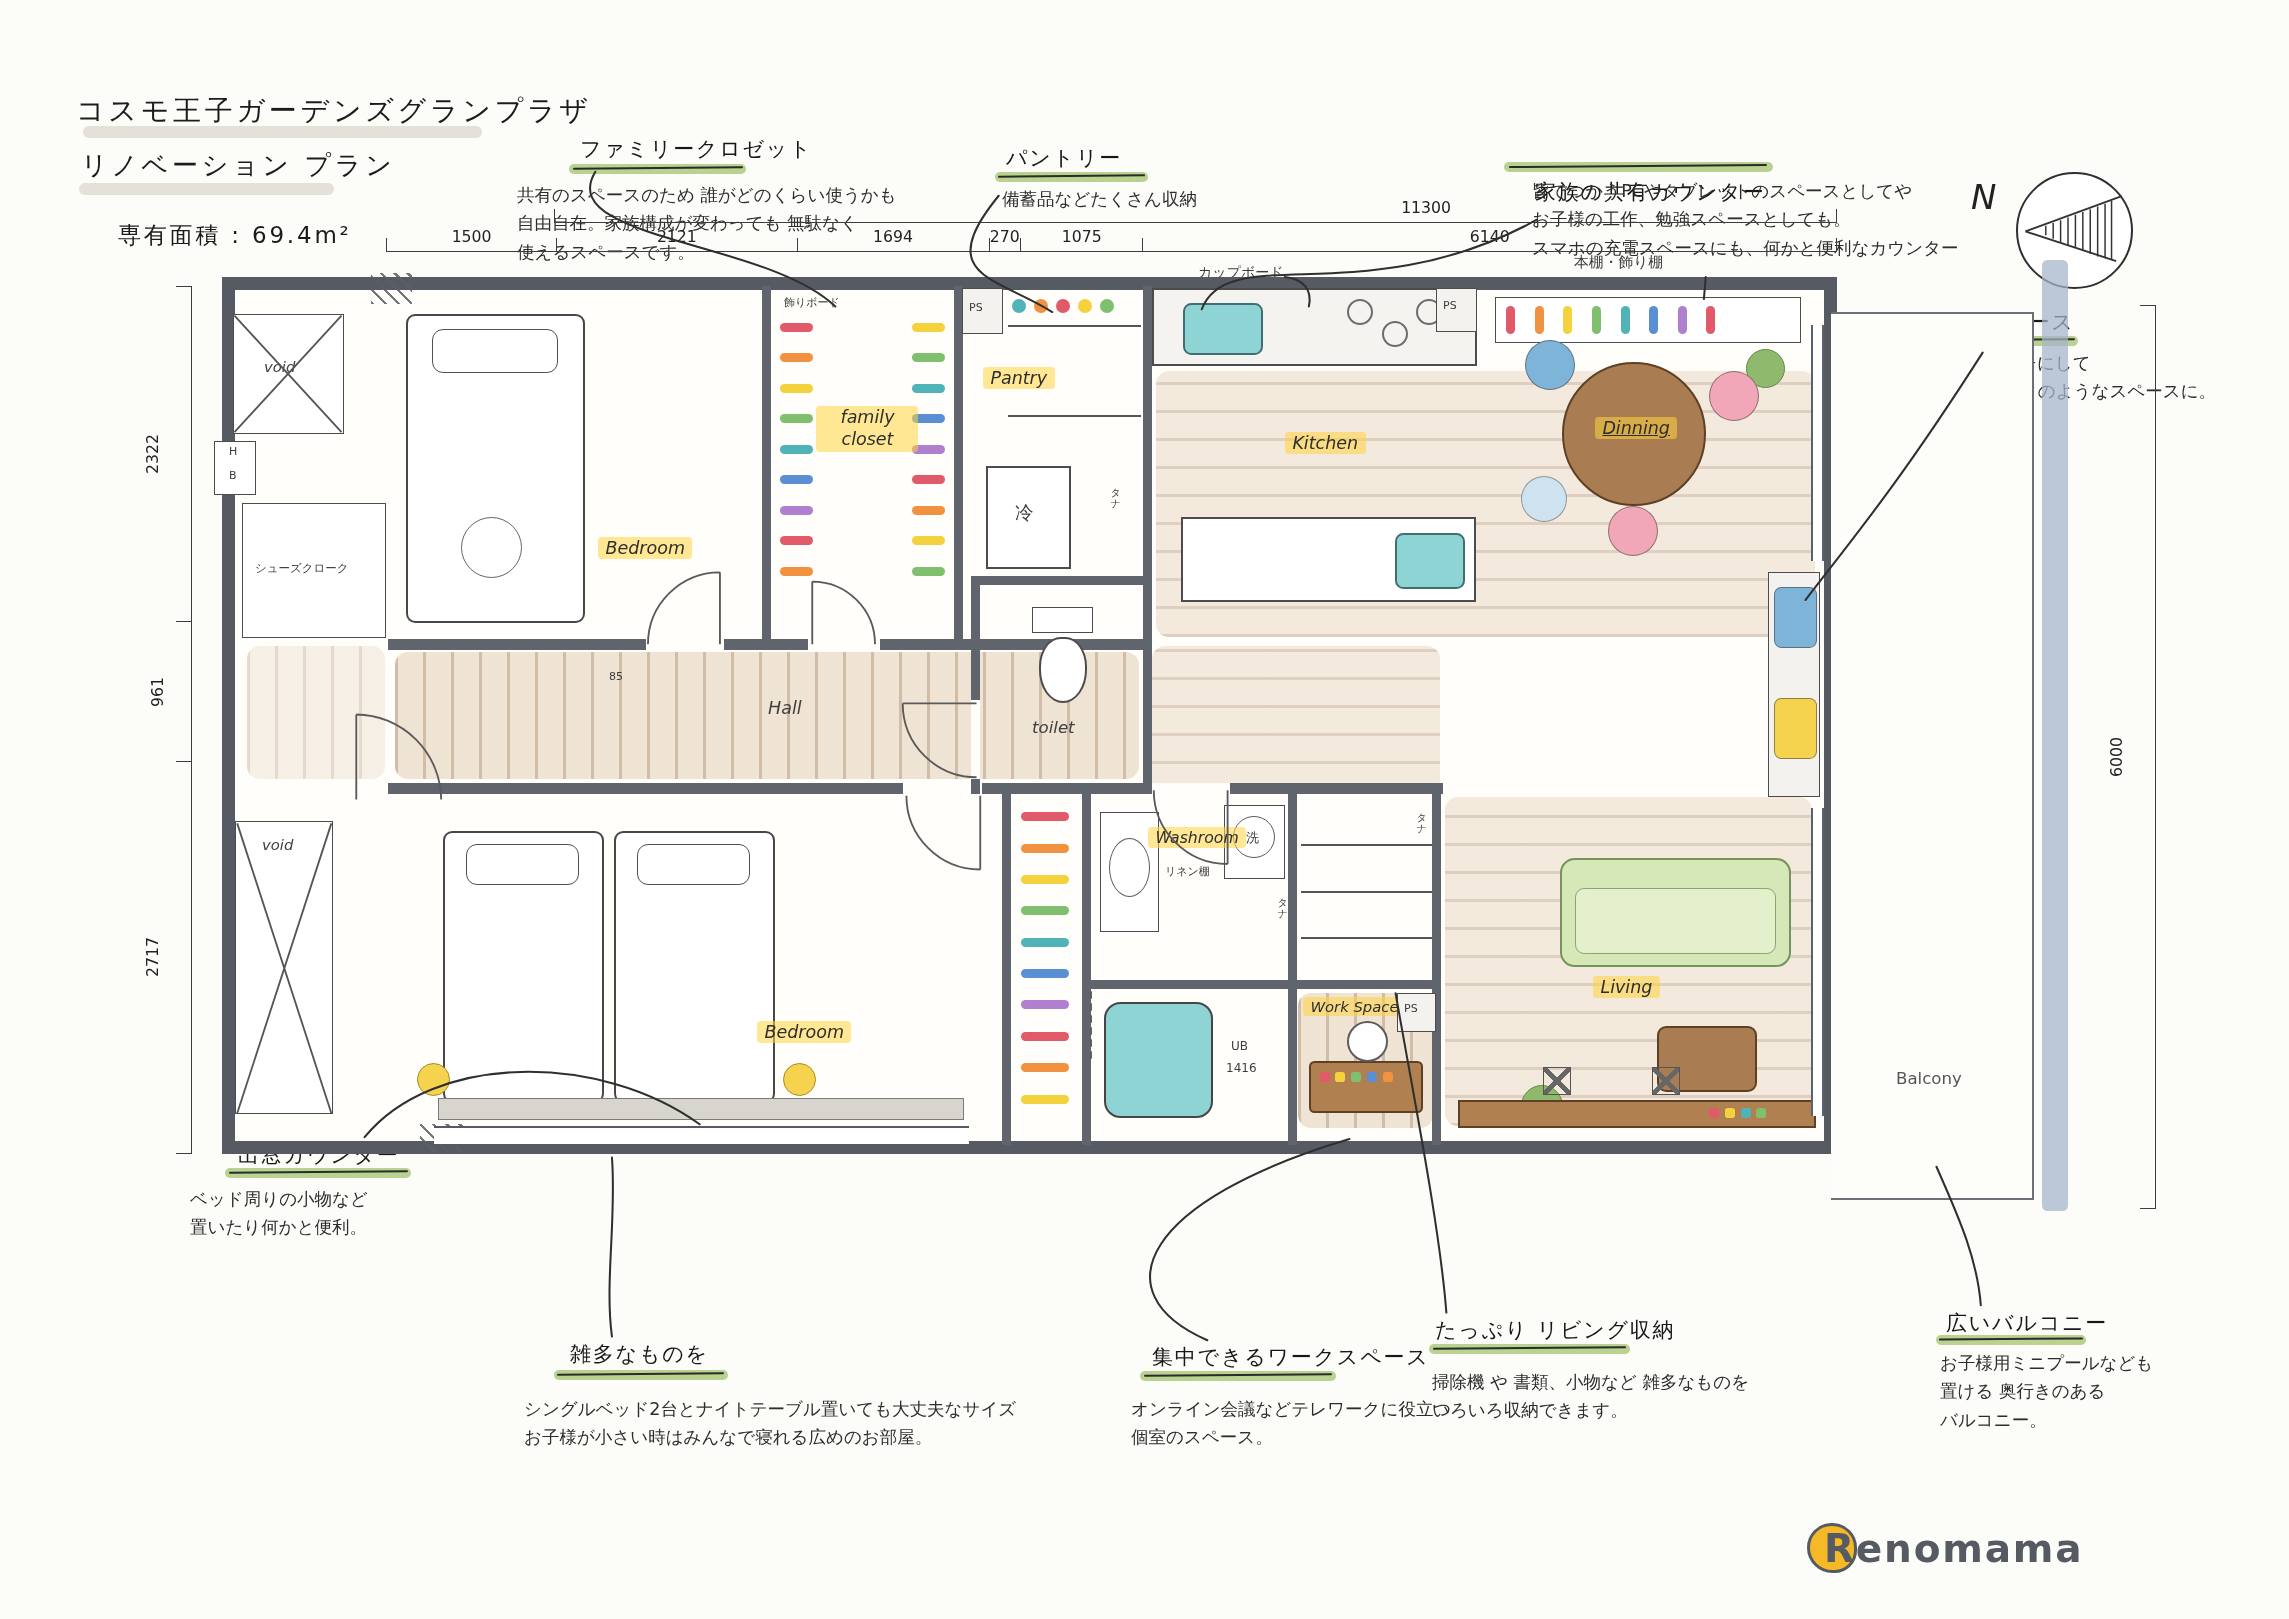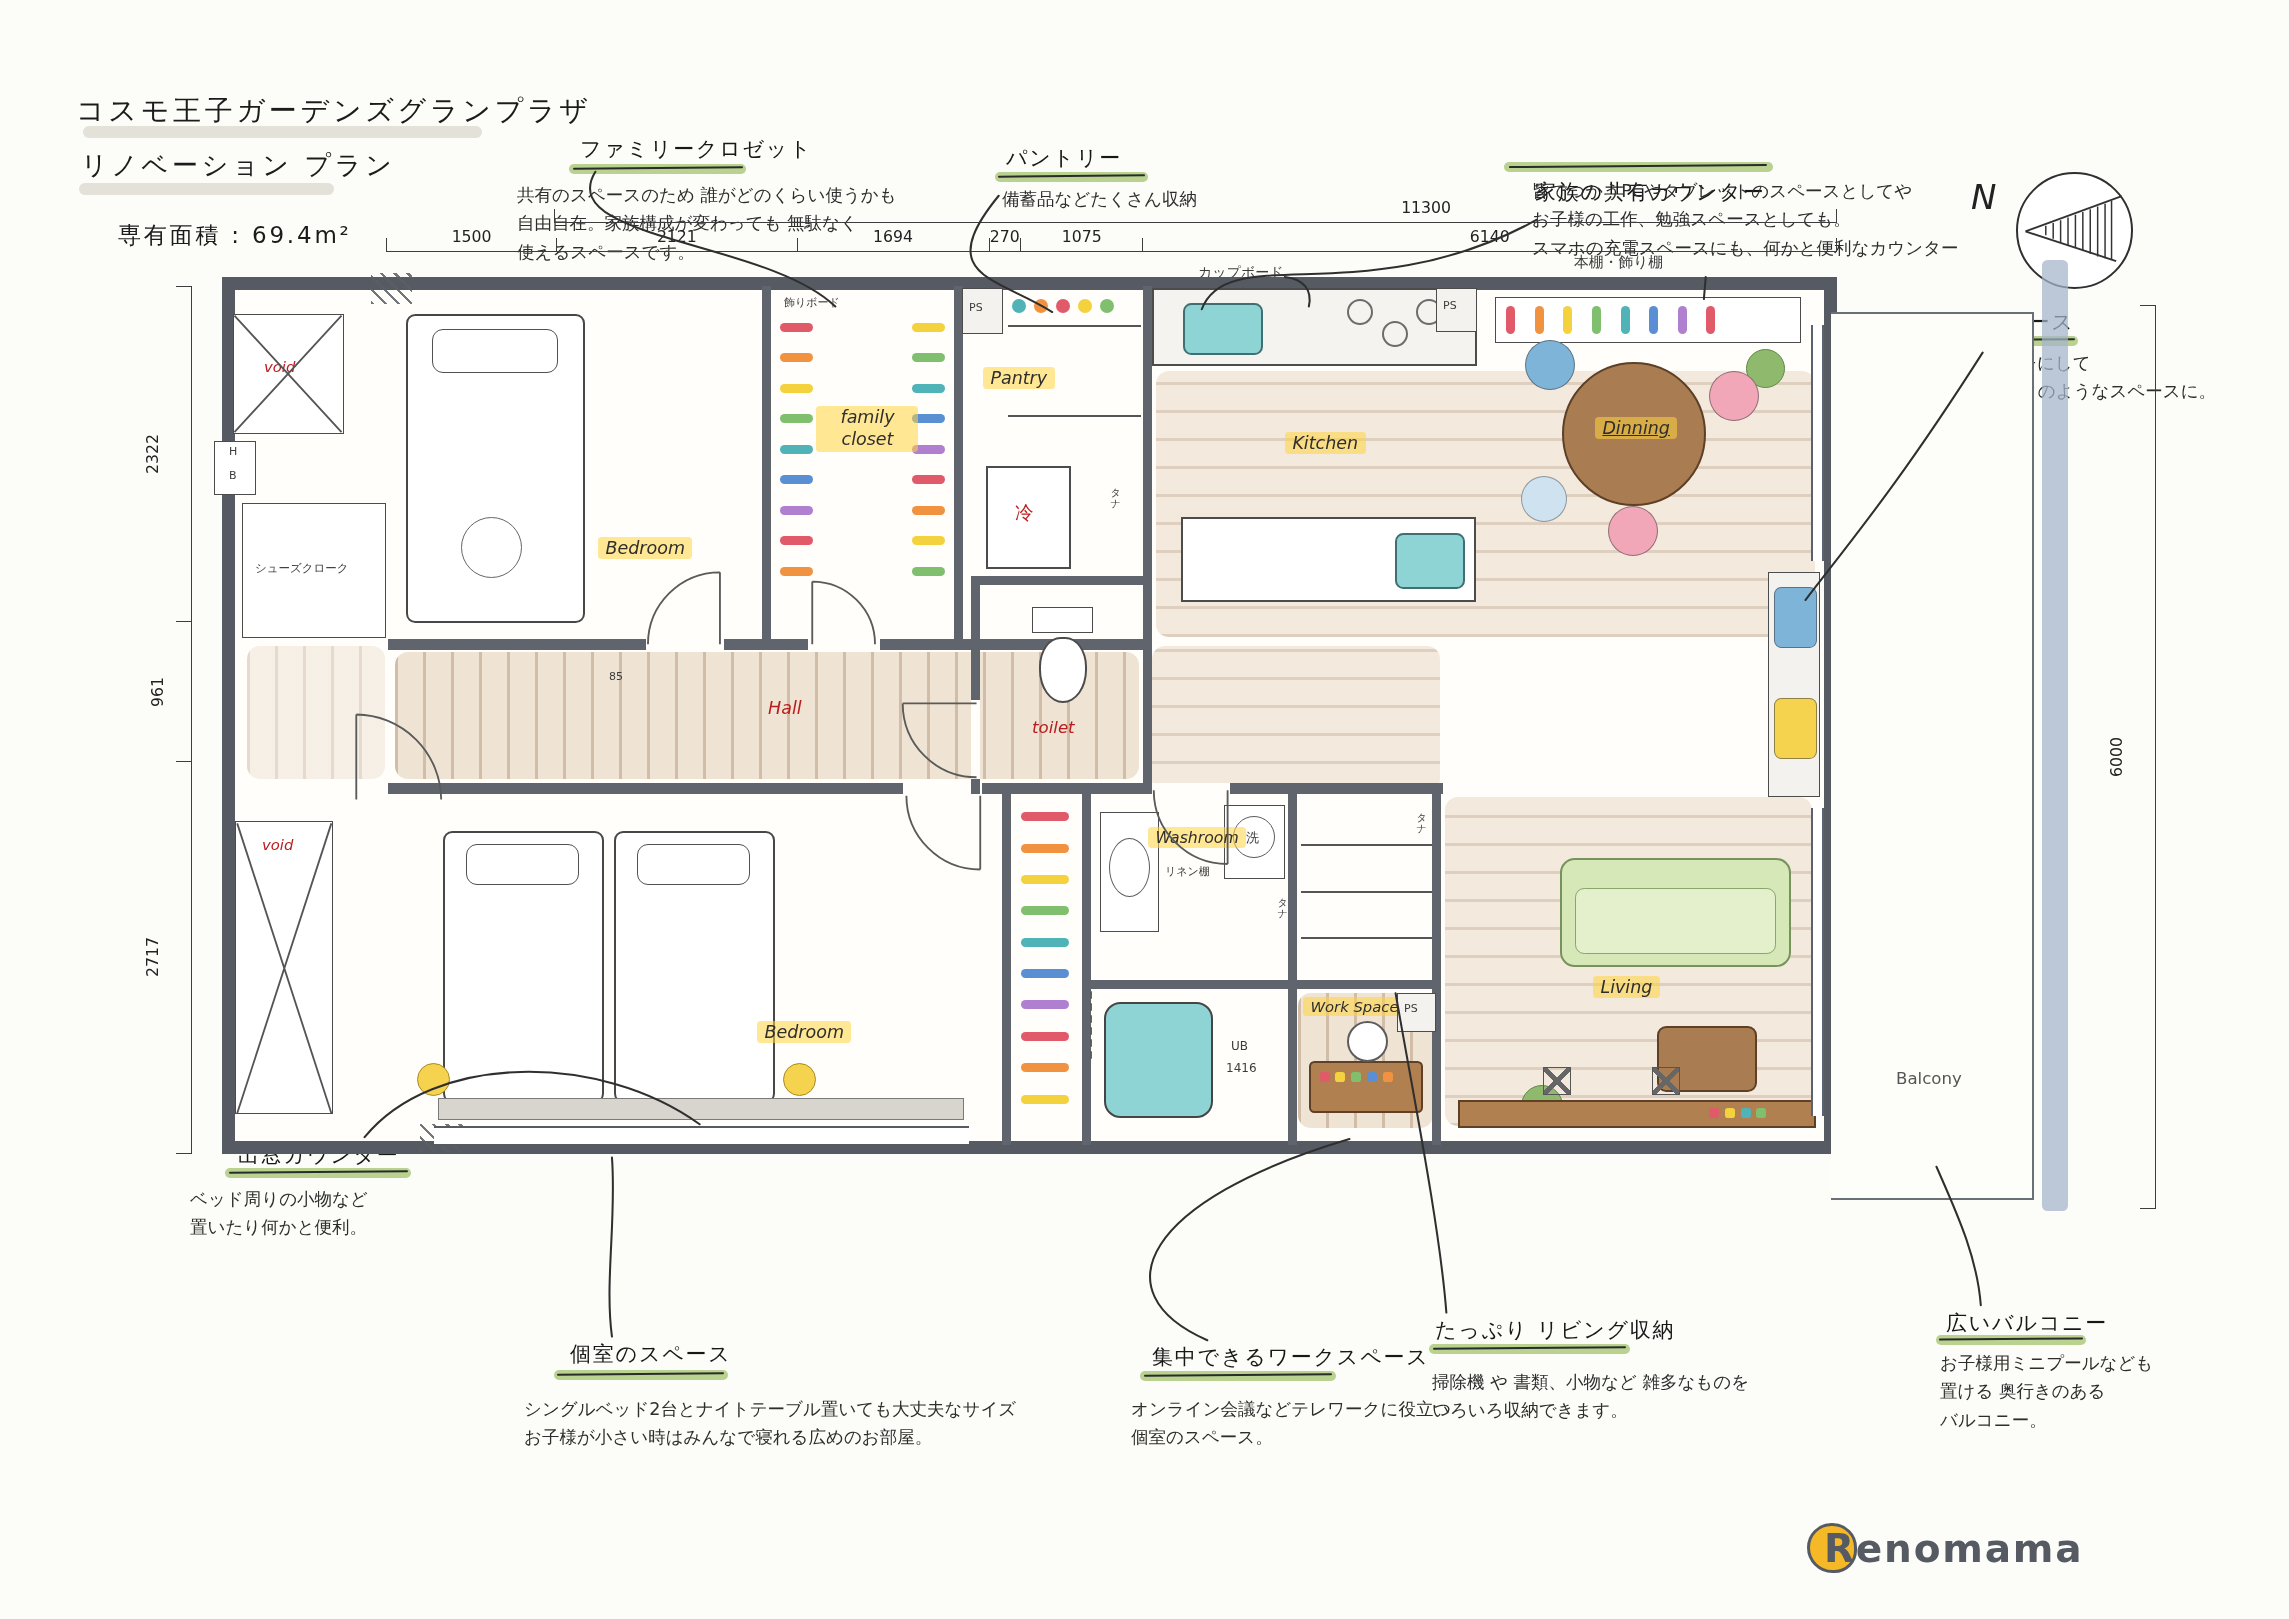--- a/index.html
+++ b/index.html
@@ -38,21 +38,21 @@
   .gap{position:absolute;background:#fffefb;}
   .room{position:absolute;box-sizing:border-box;border:2.3px solid #4c4c4c;background:#fff;}
   .thin{border-width:1.8px;}
   .wood{position:absolute;border-radius:13px;background:repeating-linear-gradient(90deg,rgba(146,98,54,.42) 0 2.8px,rgba(199,158,110,.28) 2.8px 28px);}
   .woodh{position:absolute;border-radius:13px;background:repeating-linear-gradient(0deg,rgba(146,98,54,.30) 0 2.8px,rgba(199,158,110,.22) 2.8px 28px);}
   .ylab{position:absolute;font-style:italic;font-size:17.5px;color:#2e2e2e;background:rgba(255,211,62,.55);
         padding:0.9px 7.4px;border-radius:3.7px;white-space:nowrap;}
   .ylab.wrap{white-space:normal;width:87px;text-align:center;line-height:1.25;padding-left:8px;}
   .jlab{position:absolute;font-size:12px;color:#3c3c3c;white-space:nowrap;}
   .jlab.v{writing-mode:vertical-rl;}
-  .glab{position:absolute;font-style:italic;font-size:16.6px;color:#b91c1c;white-space:nowrap;}
+  .glab{position:absolute;font-style:italic;font-size:16.6px;color:#404040;white-space:nowrap;}
   .bed{position:absolute;background:#fff;border:2.8px solid #474747;border-radius:9.2px;}
   .pillow{position:absolute;background:#fff;border:1.8px solid #515151;border-radius:11px;}
   .circ{position:absolute;border-radius:50%;box-sizing:border-box;}
   .stripes div{position:absolute;height:9.2px;border-radius:4.6px;}
   .stripes div:nth-child(7n+1){background:#e05a6a;} .stripes div:nth-child(7n+2){background:#f0923f;}
   .stripes div:nth-child(7n+3){background:#f3d23e;} .stripes div:nth-child(7n+4){background:#7fbf6e;}
   .stripes div:nth-child(7n+5){background:#4fb3b8;} .stripes div:nth-child(7n+6){background:#5b8fd4;}
   .stripes div:nth-child(7n+7){background:#b07fd0;}
   .sink{position:absolute;background:#8fd4d4;border:2.3px solid #3f6f72;border-radius:8.3px;}
   .hatch{position:absolute;background:repeating-linear-gradient(45deg,#5a5f66 0 2.8px,transparent 2.8px 9.2px);opacity:.85;}
@@ -112,21 +112,21 @@
   <div class="note-label" style="left:1912px;top:308px;">ベンチスペース</div>
   <div class="uline" style="left:1897px;top:336px;width:181px;"></div>
   <div class="note-desc" style="left:1877px;top:349px;">低めの出窓をベンチにして
 リーディングヌックのようなスペースに。</div>
 
   <div class="note-label" style="left:238px;top:1141px;">出窓カウンター</div>
   <div class="uline" style="left:225px;top:1168px;width:186px;"></div>
   <div class="note-desc" style="left:190px;top:1185px;">ベッド周りの小物など
 置いたり何かと便利。</div>
 
-  <div class="note-label" style="left:570px;top:1340px;">個室のスペース</div>
+  <div class="note-label" style="left:570px;top:1340px;">雑多なものを</div>
   <div class="uline" style="left:554px;top:1370px;width:174px;"></div>
   <div class="note-desc" style="left:524px;top:1395px;">シングルベッド2台とナイトテーブル置いても大丈夫なサイズ
 お子様が小さい時はみんなで寝れる広めのお部屋。</div>
 
   <div class="note-label" style="left:1152px;top:1343px;">集中できるワークスペース</div>
   <div class="uline" style="left:1140px;top:1371px;width:196px;"></div>
   <div class="note-desc" style="left:1131px;top:1395px;">オンライン会議などテレワークに役立つ
 個室のスペース。</div>
 
   <div class="note-label" style="left:1435px;top:1316px;">たっぷり リビング収納</div>

